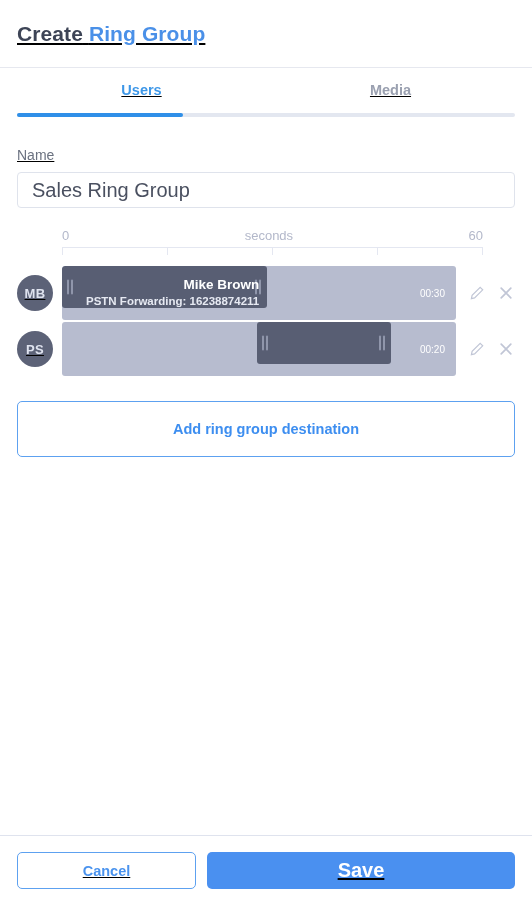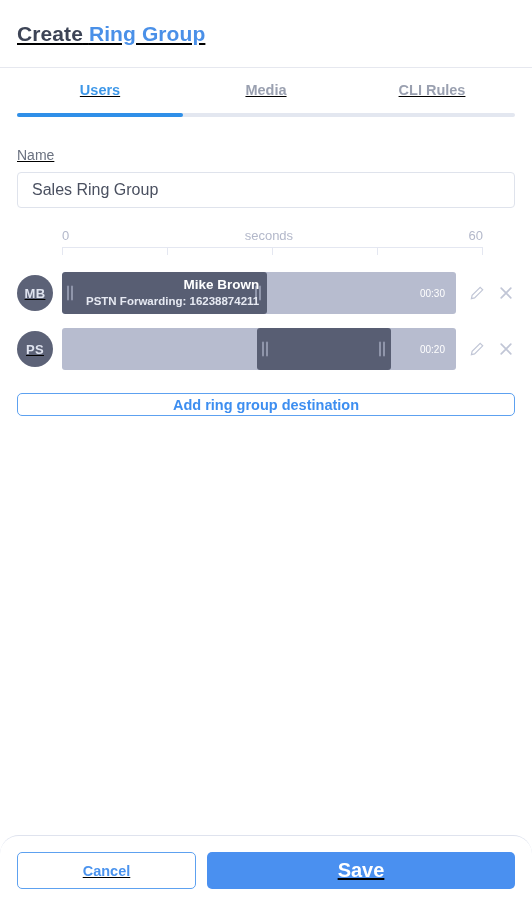--- a/index.html
+++ b/index.html
@@ -90,21 +90,21 @@
     font-size: 14px;
     color: #6b7280;
   }
   .name-input {
     margin-top: 9px;
     width: 100%;
     height: 36px;
     border: 1px solid #dfe3ec;
     border-radius: 4px;
     padding: 0 14px;
-    font-size: 16px;
+    font-size: 20px;
     font-family: "Liberation Sans", sans-serif;
     color: #4a5060;
     background: #fff;
     outline: none;
   }
   .name-input::placeholder { color: #b3b9c8; }
 
   
   .ruler-wrap {
     margin-top: 18px;
@@ -164,21 +164,21 @@
     font-weight: bold;
     display: flex;
     align-items: center;
     justify-content: center;
     letter-spacing: .3px;
   }
   .track {
     position: relative;
     flex: 1 1 auto;
     margin-left: 9px;
-    height: 42px;
+    height: 54px;
     background: #b7bccf;
     border-radius: 3px;
     overflow: hidden;
     cursor: pointer;
     padding-left: 48px;
   }
   .seg {
     position: absolute;
     top: 0;
     height: 42px;
@@ -249,43 +249,42 @@
     display: flex;
     align-items: center;
     justify-content: center;
     cursor: pointer;
     color: #c1c6d6;
   }
   .icon-btn svg { display: block; }
 
   
   .add-btn {
-    margin-top: 9px;
+    margin-top: 17px;
     width: 100%;
-    height: 23px;
+    height: 56px;
     border: 1px solid #5da1f0;
     border-radius: 5px;
     background: #fff;
     color: #3d8ef0;
     font-size: 14.5px;
     font-weight: bold;
     font-family: "Liberation Sans", sans-serif;
     cursor: pointer;
   }
 
   
   .footer {
     flex: 0 0 70px;
     height: 70px;
     border-top: 1px solid #dfe3ee;
     display: flex;
     align-items: center;
     padding: 0 17px;
     gap: 11px;
-    border-radius: 19px;
   }
   .btn-cancel {
     flex: 0 0 179px;
     height: 37px;
     border: 1px solid #5da1f0;
     border-radius: 5px;
     background: #fff;
     color: #4a93ee;
     font-size: 14.5px;
     font-weight: bold;
@@ -313,21 +312,20 @@
   <div class="header">
     <div class="header-title">
       <span>Create</span>
       <span class="accent">Ring Group</span>
     </div>
   </div>
 
   <div class="tabs">
     <div class="tab active">Users</div>
     <div class="tab">Media</div>
-    <div class="tab">CLI Rules</div>
     <div class="tab-rail">
       <div class="tab-indicator" style="width: 33.3333%; left: 0%;"></div>
     </div>
   </div>
 
   <div class="body">
 
     <div class="field-label">Name</div>
     <input class="name-input" type="text" value="Sales Ring Group" placeholder="Name" style="">
 

